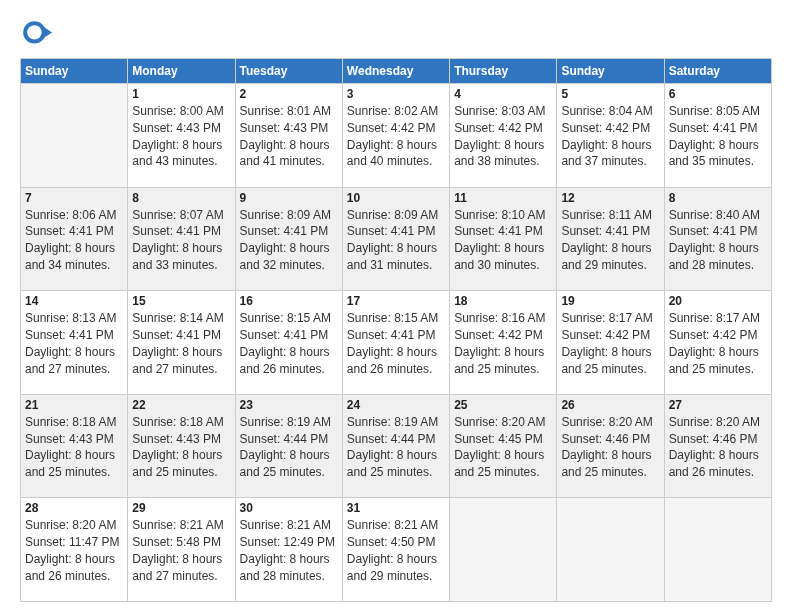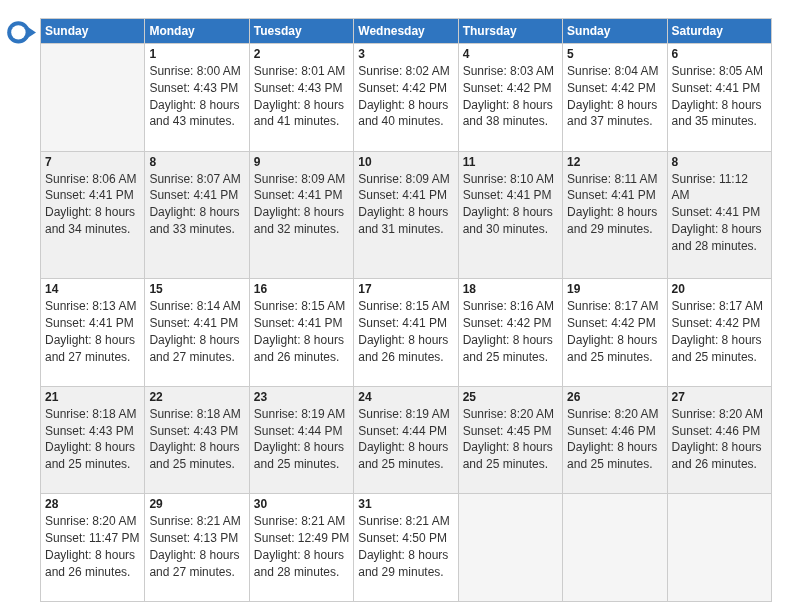--- a/index.html
+++ b/index.html
@@ -6,23 +6,23 @@
     body {
       width: 792px;
       height: 612px;
       font-family: Arial, sans-serif;
       background: #fff;
       overflow: hidden;
     }
     .page {
       width: 792px;
       height: 612px;
-      padding: 18px 20px 10px 4px;
-      display: flex;
-      flex-direction: row;
+      padding: 18px 20px 10px 20px;
+      display: flex;
+      flex-direction: column;
     }
     .header {
       display: flex;
       justify-content: space-between;
       align-items: flex-start;
       margin-bottom: 8px;
     }
     .logo {
       display: flex;
       align-items: center;
@@ -184,21 +184,21 @@
           <td>
             <div class="day-num">11</div>
             <div class="day-info"><span>Sunrise: 8:10 AM</span><br><span>Sunset: 4:41 PM</span><br><span>Daylight: 8 hours and 30 minutes.</span></div>
           </td>
           <td>
             <div class="day-num">12</div>
             <div class="day-info"><span>Sunrise: 8:11 AM</span><br><span>Sunset: 4:41 PM</span><br><span>Daylight: 8 hours and 29 minutes.</span></div>
           </td>
           <td>
             <div class="day-num">8</div>
-            <div class="day-info"><span>Sunrise: 11:12 AM</span><br><span>Sunset: 4:41 PM</span><br><span>Daylight: 8 hours and 28 minutes.</span></div>
+            <div class="day-info"><span>Sunrise: 8:40 AM</span><br><span>Sunset: 4:41 PM</span><br><span>Daylight: 8 hours and 28 minutes.</span></div>
           </td>
         </tr>
         <tr>
           <td>
             <div class="day-num">14</div>
             <div class="day-info"><span>Sunrise: 8:13 AM</span><br><span>Sunset: 4:41 PM</span><br><span>Daylight: 8 hours and 27 minutes.</span></div>
           </td>
           <td>
             <div class="day-num">15</div>
             <div class="day-info"><span>Sunrise: 8:14 AM</span><br><span>Sunset: 4:41 PM</span><br><span>Daylight: 8 hours and 27 minutes.</span></div>
@@ -254,21 +254,21 @@
             <div class="day-info"><span>Sunrise: 8:20 AM</span><br><span>Sunset: 4:46 PM</span><br><span>Daylight: 8 hours and 26 minutes.</span></div>
           </td>
         </tr>
         <tr>
           <td>
             <div class="day-num">28</div>
             <div class="day-info"><span>Sunrise: 8:20 AM</span><br><span>Sunset: 11:47 PM</span><br><span>Daylight: 8 hours and 26 minutes.</span></div>
           </td>
           <td>
             <div class="day-num">29</div>
-            <div class="day-info"><span>Sunrise: 8:21 AM</span><br><span>Sunset: 4:13 PM</span><br><span>Daylight: 8 hours and 27 minutes.</span></div>
+            <div class="day-info"><span>Sunrise: 8:21 AM</span><br><span>Sunset: 5:48 PM</span><br><span>Daylight: 8 hours and 27 minutes.</span></div>
           </td>
           <td>
             <div class="day-num">30</div>
             <div class="day-info"><span>Sunrise: 8:21 AM</span><br><span>Sunset: 12:49 PM</span><br><span>Daylight: 8 hours and 28 minutes.</span></div>
           </td>
           <td>
             <div class="day-num">31</div>
             <div class="day-info"><span>Sunrise: 8:21 AM</span><br><span>Sunset: 4:50 PM</span><br><span>Daylight: 8 hours and 29 minutes.</span></div>
           </td>
           <td class="empty"></td>

